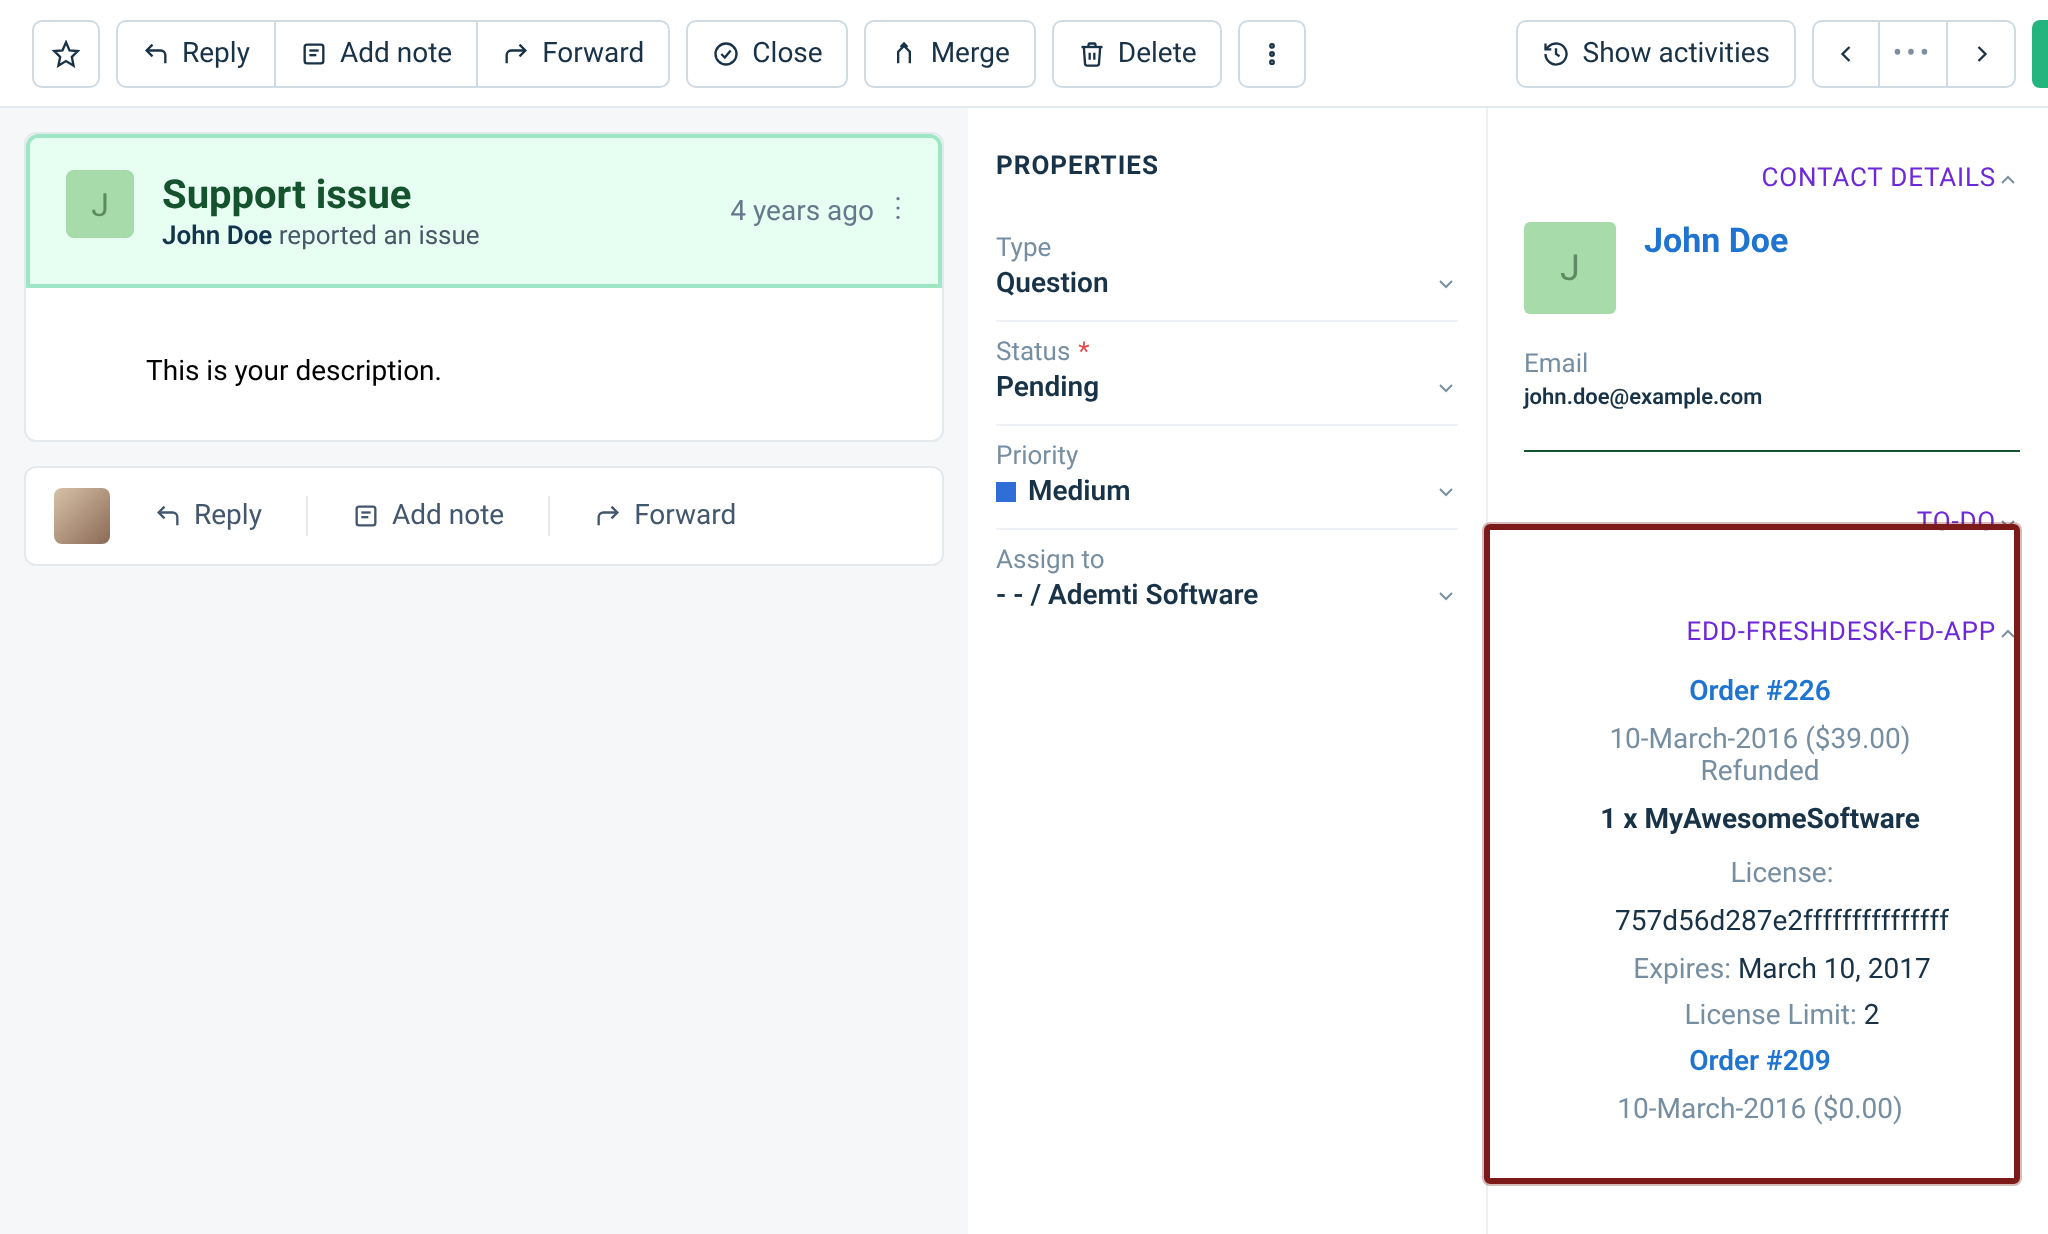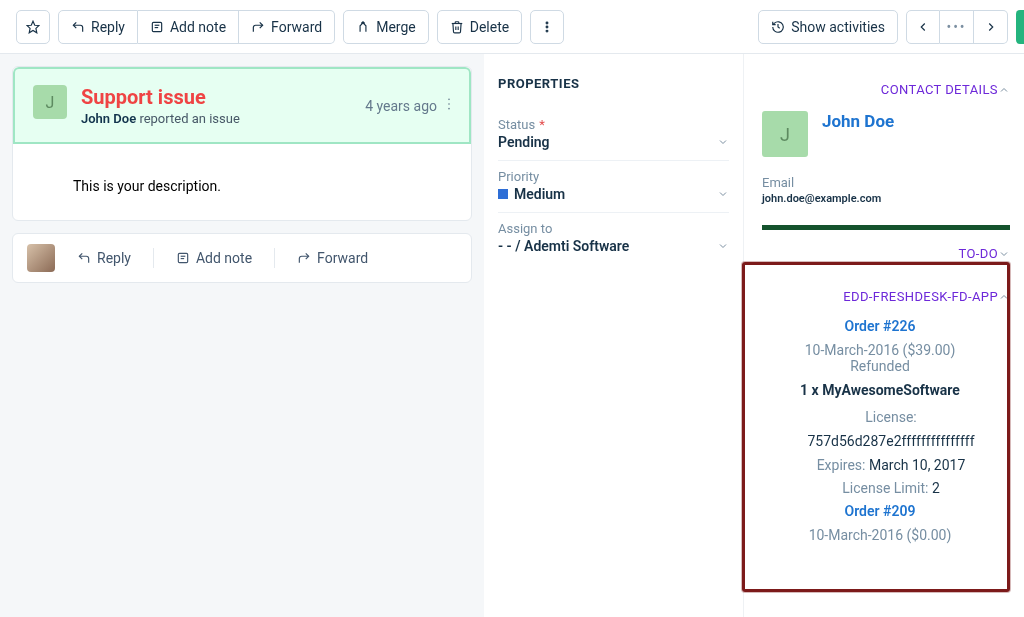--- a/index.html
+++ b/index.html
@@ -106,21 +106,21 @@
   }
   .avatar {
     width: 34px; height: 34px;
     background: #a7dbaa;
     color: #5d8a60;
     border-radius: 4px;
     display: flex; align-items: center; justify-content: center;
     font-size: 16px;
   }
   .ticket-titlewrap { flex: 1; }
-  .ticket-title { font-size: 20px; font-weight: 700; color: #ef4444; }
+  .ticket-title { font-size: 20px; font-weight: 700; color: #14532d; }
   .ticket-byline { margin-top: 2px; font-size: 13px; color: #475867; }
   .ticket-byline .who { font-weight: 600; color: #12344d; }
   .ticket-meta { display: flex; align-items: center; gap: 10px; color: #64798c; }
   .ticket-meta svg { width: 4px; height: 14px; }
 
   .ticket-body { padding: 22px 18px 26px 60px; color: #000000; margin-top: 12px; }
 
   .reply-bar {
     margin-top: 12px;
     background: #fff;
@@ -180,21 +180,21 @@
     color: #5d8a60;
     border-radius: 3px;
     display: flex; align-items: center; justify-content: center;
     font-size: 18px;
   }
   .contact-row { display: flex; gap: 14px; margin-top: 8px; margin-bottom: 18px; }
   .contact-name { font-size: 17px; font-weight: 700; color: #1e74d0; cursor: pointer; }
   .email-label { font-size: 13px; color: #768ea2; }
   .email-value { font-size: 11px; font-weight: 600; margin-top: 2px; margin-bottom: 20px; }
 
-  .todo-head { border-top: 5px solid #14532d; margin-top: 6px; padding: 16px 0; }
+  .todo-head { border-top: 1px solid #14532d; margin-top: 6px; padding: 28px 0; }
 
   .app-panel {
     position: relative;
     margin-top: 6px;
   }
   .app-body {
     position: relative;
     height: 270px;
     overflow-y: auto;
     padding-right: 12px;
@@ -251,20 +251,27 @@
       </div>
       <div class="tb-btn">
         <svg viewBox="0 0 24 24">
             <polyline points="15 4 20 9 15 14"></polyline>
             <path d="M4 20v-7a4 4 0 0 1 4-4h12"></path>
           </svg>
         <span>Forward</span>
       </div>
     </div>
 
+    <div class="tb-btn">
+      <svg viewBox="0 0 24 24">
+          <circle cx="12" cy="12" r="9"></circle>
+          <polyline points="8 12 11 15 16 9"></polyline>
+        </svg>
+      <span>Close</span>
+    </div>
     <div class="tb-btn">
       <svg viewBox="0 0 24 24">
           <path d="M7 20V10l5-5 5 5v10"></path>
           <polyline points="9 6 12 3 15 6"></polyline>
         </svg>
       <span>Merge</span>
     </div>
     <div class="tb-btn">
       <svg viewBox="0 0 24 24">
           <polyline points="3 6 5 6 21 6"></polyline>
@@ -366,20 +373,29 @@
             <path d="M4 20v-7a4 4 0 0 1 4-4h12"></path>
           </svg>
         <span>Forward</span>
       </div>
     </div>
   </div>
 
   <div class="col-mid">
     <div class="sec-title">PROPERTIES</div>
 
+    <div class="prop">
+      <div class="prop-label">Type</div>
+      <div class="prop-row">
+        <div class="prop-value">Question</div>
+        <svg viewBox="0 0 24 24">
+            <polyline points="6 9 12 15 18 9"></polyline>
+          </svg>
+      </div>
+    </div>
 
     <div class="prop">
       <div class="prop-label">
         <span>Status</span>
         <span class="req-star">*</span>
       </div>
       <div class="prop-row">
         <div class="prop-value">Pending</div>
         <svg viewBox="0 0 24 24">
             <polyline points="6 9 12 15 18 9"></polyline>

